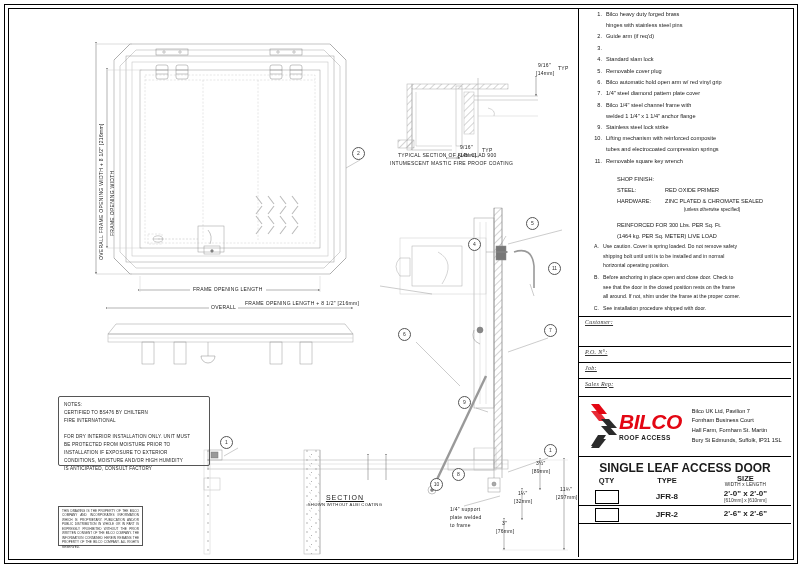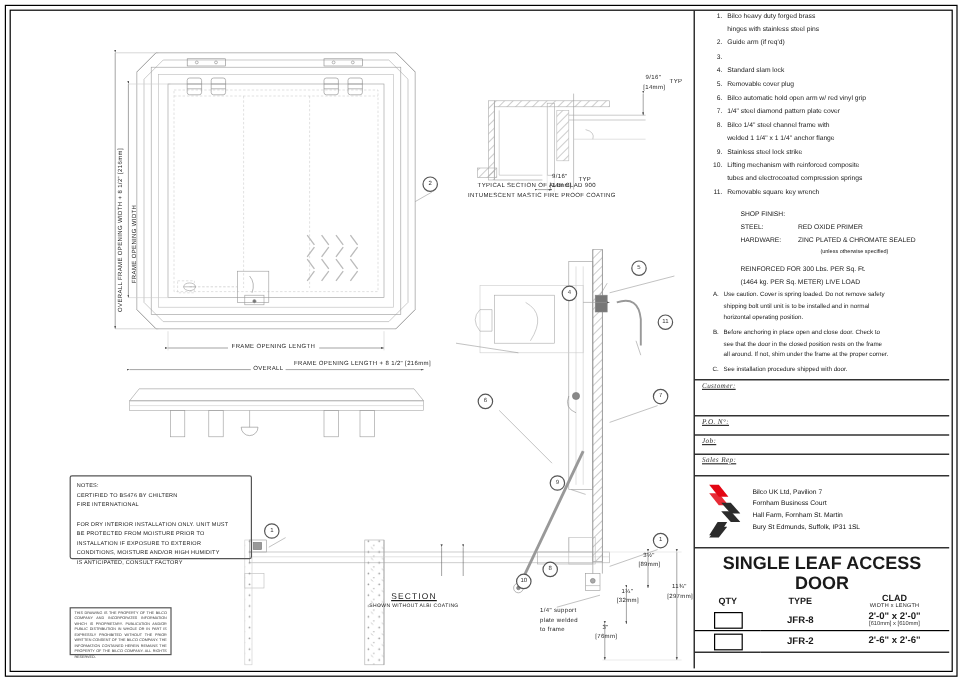--- a/index.html
+++ b/index.html
@@ -42,21 +42,21 @@
   .chev svg{display:block;}
   .bilcowrap{margin-left:2px;}
   .bilco{font-family:"Liberation Sans",sans-serif;font-weight:bold;font-style:italic;
          font-size:21px;color:#e30613;letter-spacing:-.5px;line-height:1;}
   .roofacc{font-family:"Liberation Sans",sans-serif;font-weight:bold;font-size:6.5px;
            color:#222;letter-spacing:.4px;margin-top:2px;}
   .addr{margin-left:10px;font-size:5.6px;line-height:1.72;color:#111;}
 
   
   .prodblk{border-top:1px solid #000;}
-  .prod-t1{text-align:center;font-weight:bold;font-size:15px;margin:4px 0 0;}
+  .prod-t1{text-align:center;font-weight:bold;font-size:12px;margin:4px 0 0;}
   .prod-t2{text-align:center;font-weight:bold;font-size:10.5px;margin:1px 0 2px;}
   table.sizes{width:100%;border-collapse:collapse;table-layout:fixed;}
   table.sizes th,table.sizes td{border-bottom:1px solid #000;padding:0;text-align:center;vertical-align:middle;}
   table.sizes thead th{border-bottom:none;font-size:7.5px;font-weight:bold;padding-bottom:1px;}
   th.c-qty{width:26%;} th.c-type{width:31%;} th.c-size{width:43%;}
   .sizehdr{font-size:7.5px;font-weight:bold;line-height:1;}
   .sizesub{font-size:4.6px;font-weight:normal;letter-spacing:.2px;}
   td.qty{height:17px;}
   .chk{width:22px;height:12px;border:1px solid #000;margin:0 auto;background:#fff;}
   td.type{font-weight:bold;font-size:8px;}
@@ -493,37 +493,41 @@
       <div class="chev">
         <svg width="30" height="48" viewBox="0 0 30 48">
           <path d="M4 2 L12 2 L20 12 L12 12 Z" fill="#e30613"></path>
           <path d="M4 9 L12 9 L20 19 L12 19 Z" fill="#e30613" opacity=".85"></path>
           <path d="M14 17 L22 17 L30 26 L22 26 Z" fill="#2b2b2b"></path>
           <path d="M14 24 L22 24 L30 33 L22 33 Z" fill="#2b2b2b"></path>
           <path d="M4 33 L12 33 L5 44 L-3 44 Z" fill="#2b2b2b" transform="translate(7,0)"></path>
           <path d="M4 39 L12 39 L5 48 L-3 48 Z" fill="#2b2b2b" transform="translate(7,-2)"></path>
         </svg>
       </div>
+      <div class="bilcowrap">
+        <div class="bilco">BILCO</div>
+        <div class="roofacc">ROOF ACCESS</div>
+      </div>
       <div class="addr" id="addr">
           <div>Bilco UK Ltd, Pavilion 7</div>
           <div>Fornham Business Court</div>
           <div>Hall Farm, Fornham St. Martin</div>
           <div>Bury St Edmunds, Suffolk, IP31 1SL</div>
         </div>
     </div>
 
     <div class="prodblk">
       <div class="prod-t1">SINGLE LEAF ACCESS DOOR</div>
       <table class="sizes">
         <thead>
           <tr>
             <th class="c-qty">QTY</th>
             <th class="c-type">TYPE</th>
             <th class="c-size">
-              <div class="sizehdr">CLAD</div>
+              <div class="sizehdr">SIZE</div>
               <div class="sizesub">WIDTH  x  LENGTH</div>
             </th>
           </tr>
         </thead>
         <tbody id="sizebody">
             <tr>
               <td class="qty">
                 <div class="chk"></div>
               </td>
               <td class="type">JFR-8</td>

